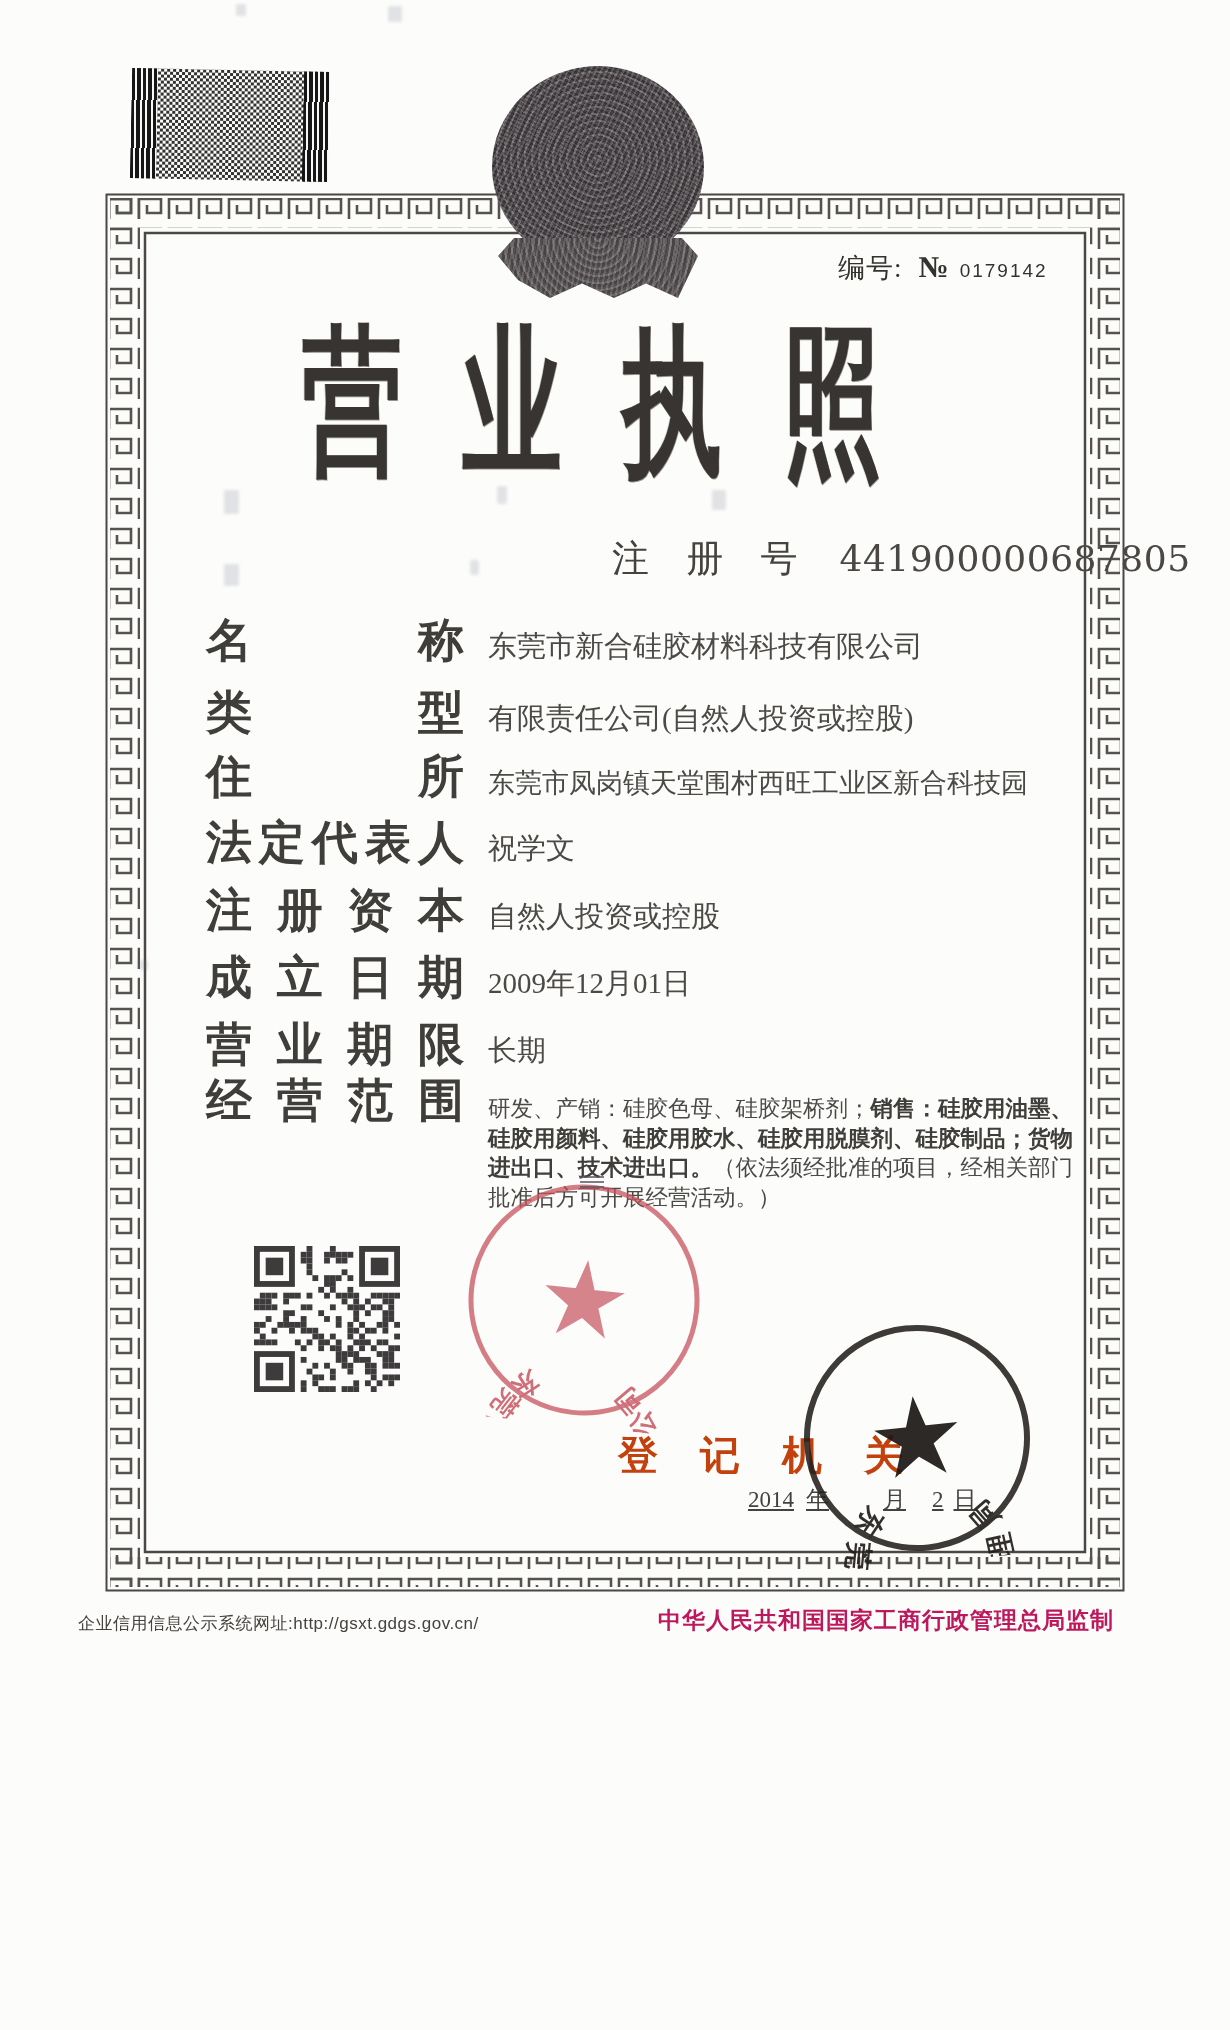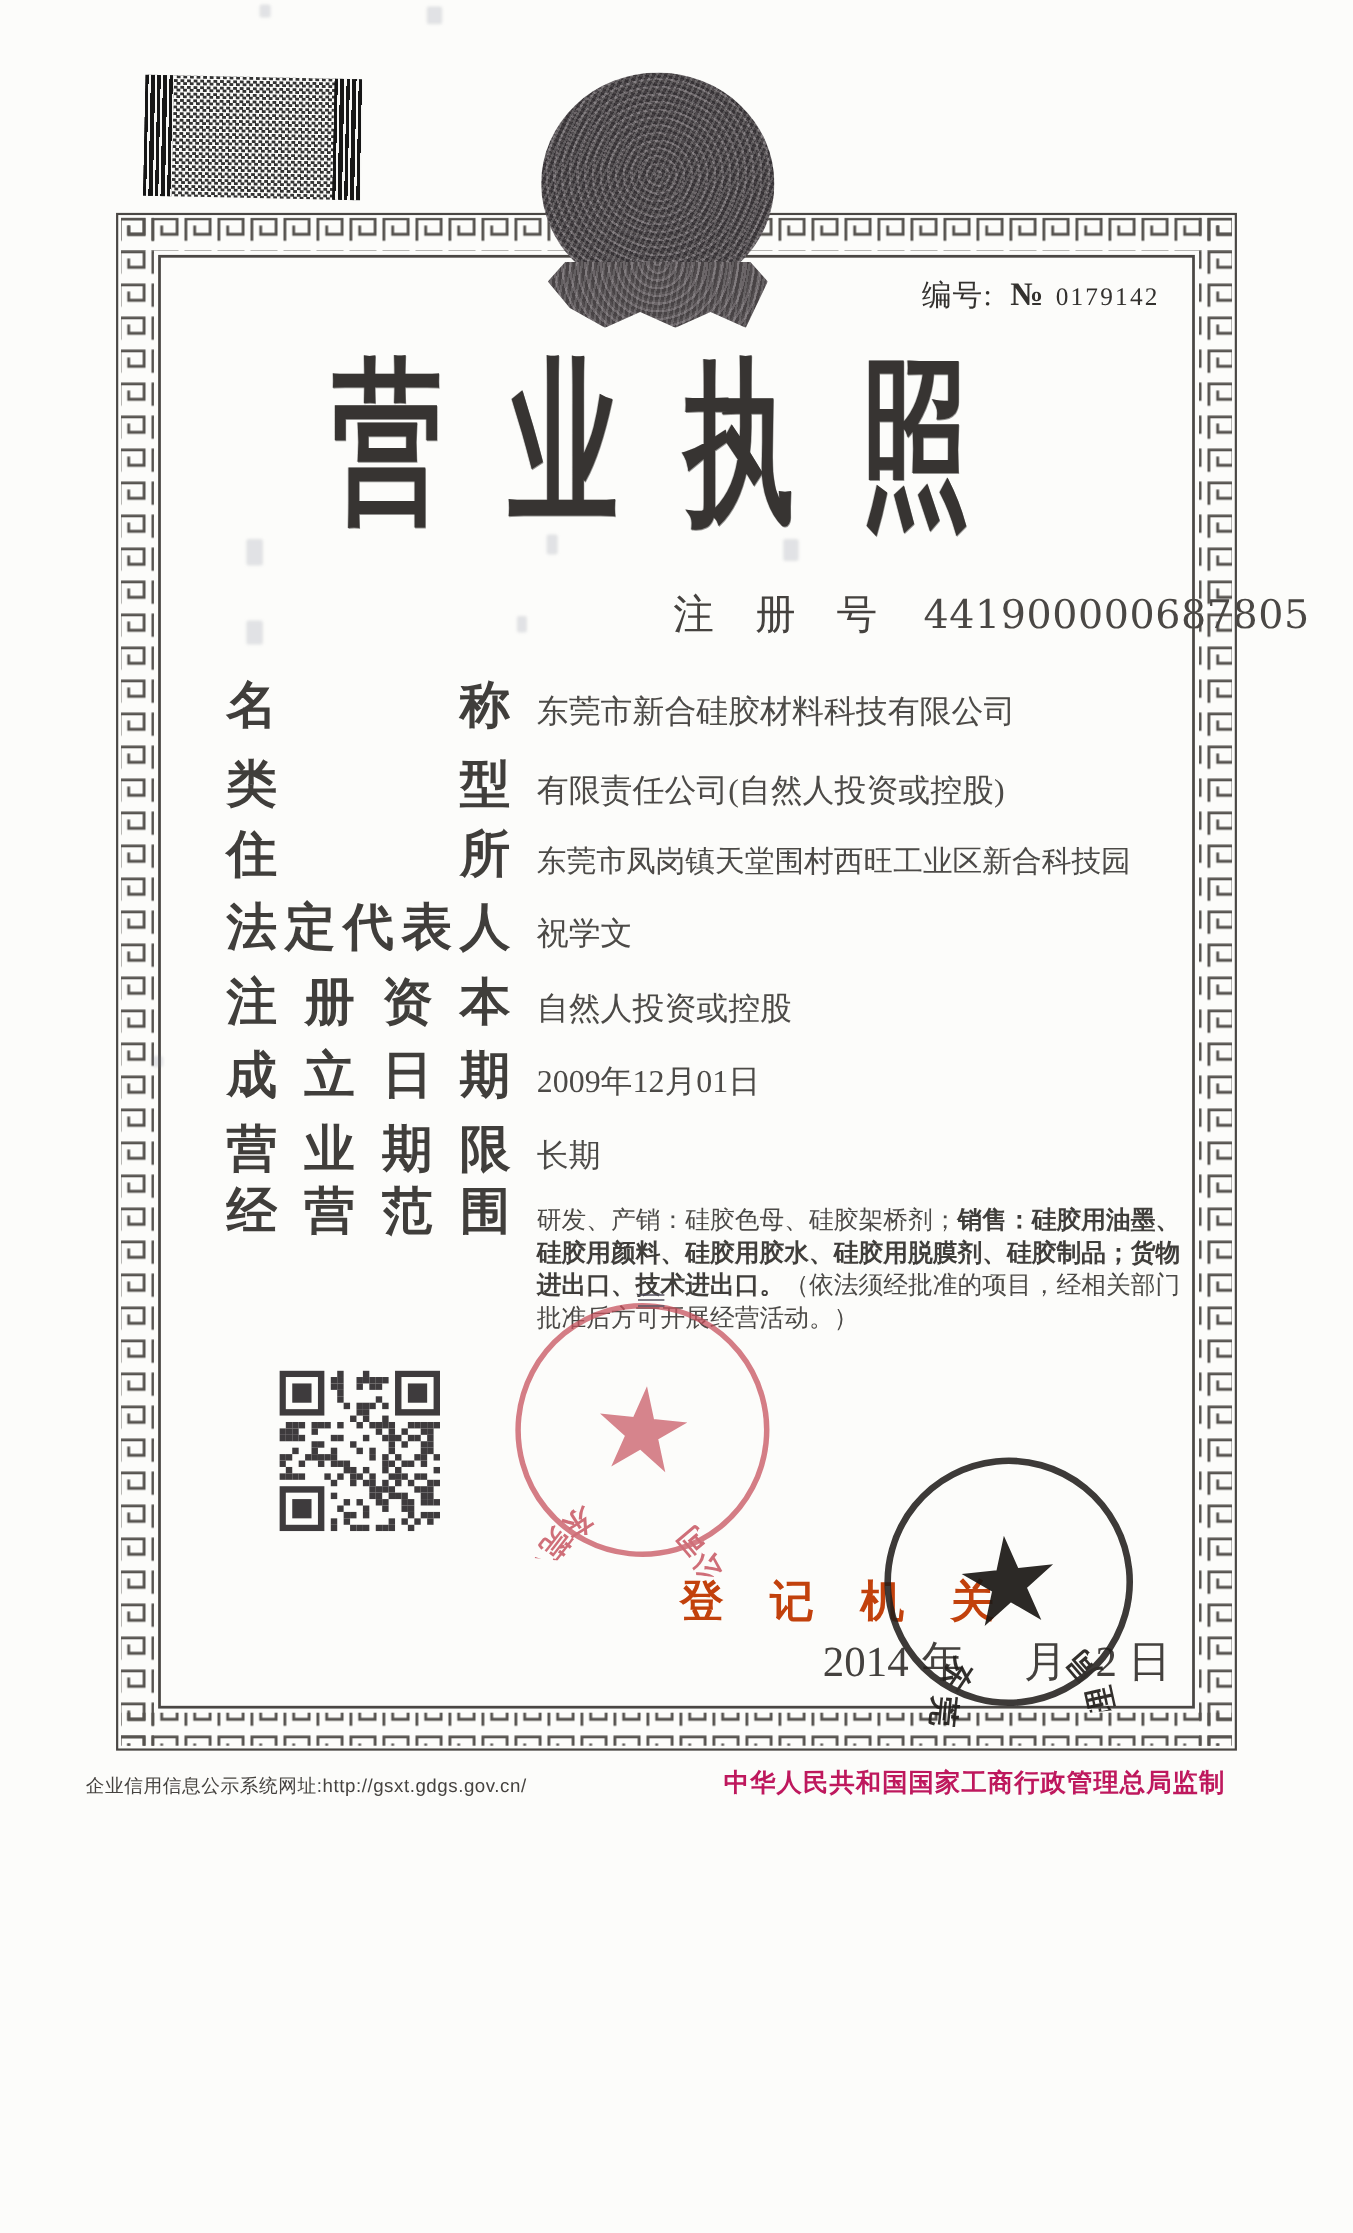--- a/index.html
+++ b/index.html
@@ -25,21 +25,21 @@
       repeating-radial-gradient(circle at 50% 46%, #514c4e 0 2px, #6e686b 2px 4px, #454043 4px 7px);}
   .emblem .base{position:absolute;left:20px;top:172px;width:200px;height:60px;
     clip-path:polygon(8% 0,92% 0,100% 30%,90% 100%,74% 76%,58% 100%,42% 76%,26% 100%,10% 70%,0 30%);
     background:
       repeating-linear-gradient(100deg, rgba(255,255,255,.15) 0 2px, rgba(0,0,0,0) 2px 5px),
       repeating-radial-gradient(circle at 50% 0%, #534e50 0 2px, #6b6568 2px 4px, #484345 4px 7px);}
 
   
   .serial{position:absolute;left:838px;top:250px;font-size:27px;color:#34322f;letter-spacing:1px;white-space:nowrap;}
   .serial .numero{font-weight:700;font-size:30px;margin:0 10px 0 16px;}
-  .serial .num{font-family:Liberation Serif, serif;font-size:23px;letter-spacing:2px;}
+  .serial .num{font-family:Liberation Sans, sans-serif;font-size:19px;letter-spacing:2px;}
 
   
   .title-row{position:absolute;left:272px;top:318px;width:624px;display:flex;justify-content:space-between;}
   .title-char{display:inline-block;font-family:"Liberation Sans",sans-serif;font-weight:900;
     font-size:160px;line-height:1.05;color:#373432;transform:scaleX(.62);
     text-shadow:1px 1px 0 rgba(60,58,56,.55), -1px 0 0 rgba(90,88,86,.35);}
 
   
   .regline{position:absolute;left:612px;top:534px;white-space:nowrap;}
   .regline .lbl{font-size:37px;letter-spacing:14px;color:#45423f;}
@@ -57,21 +57,21 @@
   
   .qr{position:absolute;left:254px;top:1246px;}
 
   
   .company-seal{position:absolute;left:458px;top:1174px;opacity:.82;transform:rotate(6deg);}
   .authority-seal{position:absolute;left:791px;top:1312px;opacity:.92;transform:rotate(-6deg);}
 
   
   .registry-label{position:absolute;left:618px;top:1428px;font-size:40px;letter-spacing:16px;
     color:#c2410c;font-weight:600;white-space:nowrap;}
-  .issue-date{position:absolute;left:748px;top:1484px;font-size:39px;color:#44413e;white-space:nowrap;}
+  .issue-date{position:absolute;left:748px;top:1484px;font-size:23px;color:#44413e;white-space:nowrap;text-decoration:underline;}
   .issue-date .u-year{margin-left:12px;}
   .issue-date .u-month{margin-left:54px;}
   .issue-date .d-day{margin-left:26px;}
   .issue-date .u-day{margin-left:10px;}
 
   
   .footer-left{position:absolute;left:78px;top:1612px;font-size:17px;color:#45423f;
     font-family:Liberation Sans, sans-serif;letter-spacing:.5px;}
   .footer-right{position:absolute;left:658px;top:1605px;font-size:23px;color:#be185d;font-weight:600;letter-spacing:1px;}
 

